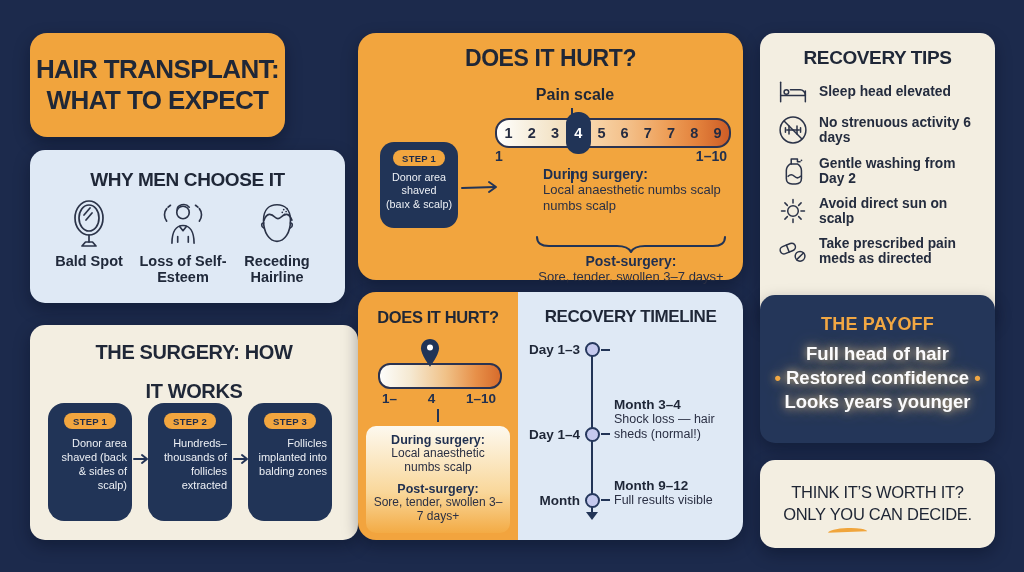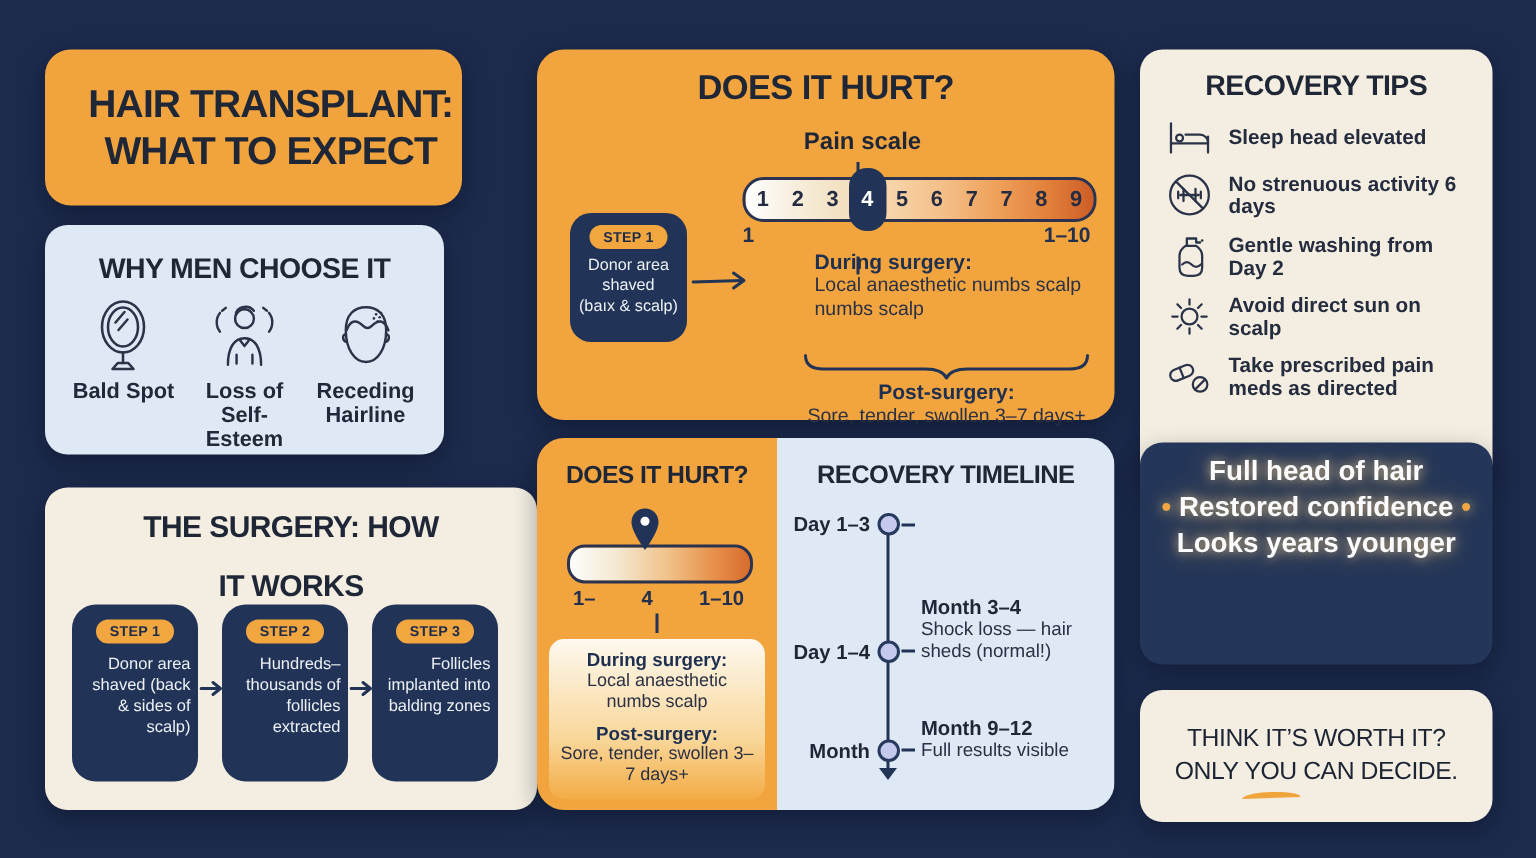--- a/index.html
+++ b/index.html
@@ -3,26 +3,26 @@
 <meta charset="utf-8">
 <style>
   html,body{margin:0;padding:0;background:#16233f;}
   #stage{position:relative;width:1024px;height:572px;background:#1c2a4c;
     font-family:"Liberation Sans",sans-serif;overflow:hidden;}
   .panel{position:absolute;border-radius:15px;box-shadow:0 6px 16px rgba(4,9,22,.35);}
   .ttl{font-weight:700;color:#1f2737;letter-spacing:-.4px;text-align:center;}
 
   
   .p-header{left:30px;top:33px;width:255px;height:104px;background:#f1a43d;border-radius:17px;
-    display:flex;flex-direction:column;align-items:center;justify-content:center;padding-left:23px;}
+    display:flex;flex-direction:column;align-items:center;justify-content:center;}
   .p-header .ttl{font-size:26px;line-height:1.2;letter-spacing:-.6px;}
 
-  .p-why{left:30px;top:150px;width:266px;height:153px;background:#dfe9f5;}
+  .p-why{left:30px;top:150px;width:315px;height:153px;background:#dfe9f5;}
   .p-why .ttl{margin-top:19px;font-size:19px;}
-  .why-row{display:flex;justify-content:center;padding:8px 12px 0 12px;}
+  .why-row{display:flex;justify-content:flex-start;padding:8px 12px 0 12px;}
   .why-item{width:94px;display:flex;flex-direction:column;align-items:center;}
   .why-item svg{height:50px;}
   .why-label{margin-top:5px;font-size:14.5px;font-weight:700;color:#20293a;line-height:1.1;text-align:center;}
 
   .p-surgery{left:30px;top:325px;width:328px;height:215px;background:#f3eee1;}
   .p-surgery .ttl{margin-top:16px;font-size:20px;line-height:1.15;}
   .stepbox{position:absolute;top:78px;width:84px;height:118px;background:#213457;border-radius:16px;
     display:flex;flex-direction:column;align-items:center;}
   .badge{margin-top:10px;background:#f2a63f;color:#1d2b49;font-size:9.5px;font-weight:700;
     padding:2.5px 9px;border-radius:9px;letter-spacing:.2px;white-space:nowrap;}
@@ -373,20 +373,21 @@
           <circle cx="25" cy="21" r="5.5"></circle>
               <line x1="21.2" y1="24.8" x2="28.8" y2="17.2"></line>
         </svg>
           </div>
         <div class="tip-text">Take prescribed pain meds as directed</div>
       </div>
     </div>
   </div>
 
   <div class="panel p-payoff">
+    <div class="payoff-title">THE PAYOFF</div>
     <div class="payoff-lines">
       <div>Full head of hair</div>
       <div>
         <span class="dot">•</span>
         <span>Restored confidence</span>
         <span class="dot">•</span>
       </div>
       <div>Looks years younger</div>
     </div>
   </div>

